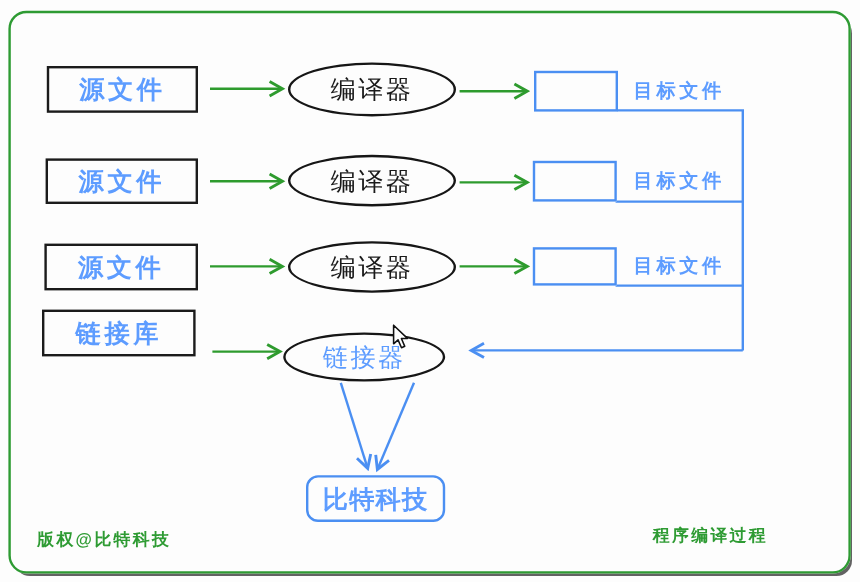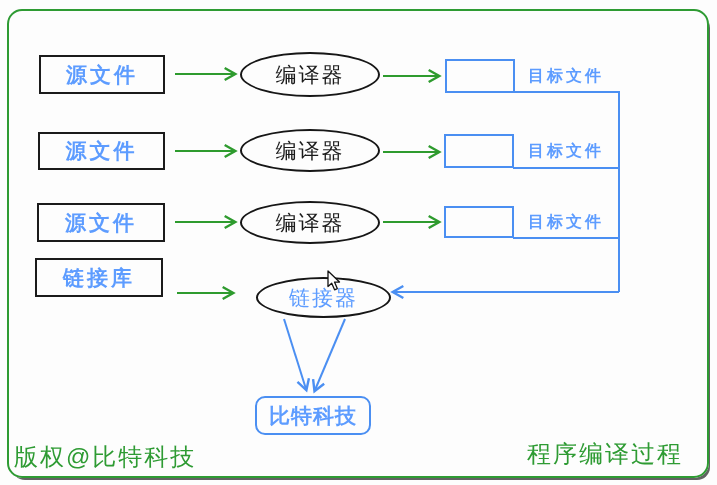--- a/index.html
+++ b/index.html
@@ -27,21 +27,21 @@
   .objbox{border:2px solid #4b8ff2;background:#fdfdfd;}
   .objlabel{
     color:#5d9cff;font-size:16px;font-weight:bold;letter-spacing:3px;
     justify-content:flex-start;
   }
   .execbox{
     border:2.5px solid #4b8ff2;border-radius:10px;background:#fdfdfd;
     color:#5d9cff;font-size:21px;font-weight:bold;letter-spacing:1px;
   }
   .caption{
-    position:absolute;color:#2e9b33;font-size:24px;font-weight:normal;letter-spacing:2px;
+    position:absolute;color:#2e9b33;font-size:14px;font-weight:bold;letter-spacing:2px;margin-left:17px;
   }
   .cursor{position:absolute;left:326px;top:270px;}
 </style>
 </head>
 <body>
 
 <div class="canvas">
 
   <div class="frame"></div>
 
@@ -101,21 +101,21 @@
     <span>编译器</span>
   </div>
   <div class="node objbox" style="left:444px;top:206px;width:70px;height:32px;"></div>
   <div class="node objlabel" style="left:528px;top:206px;width:100px;height:32px;">
     <span>目标文件</span>
   </div>
 
   <div class="node srcbox" style="left:35px;top:258px;width:128px;height:39px;">
     <span>链接库</span>
   </div>
-  <div class="node ellipse blue-text" style="left:256px;top:277px;width:135px;height:41px;">
+  <div class="node ellipse blue-text" style="left:236px;top:277px;width:135px;height:41px;">
     <span>链接器</span>
   </div>
 
   <div class="node execbox" style="left:255px;top:396px;width:116px;height:39px;">
     <span>比特科技</span>
   </div>
 
   <div class="caption" style="left:14px;top:441px;">版权@比特科技</div>
   <div class="caption" style="left:527px;top:438px;">程序编译过程</div>
 

